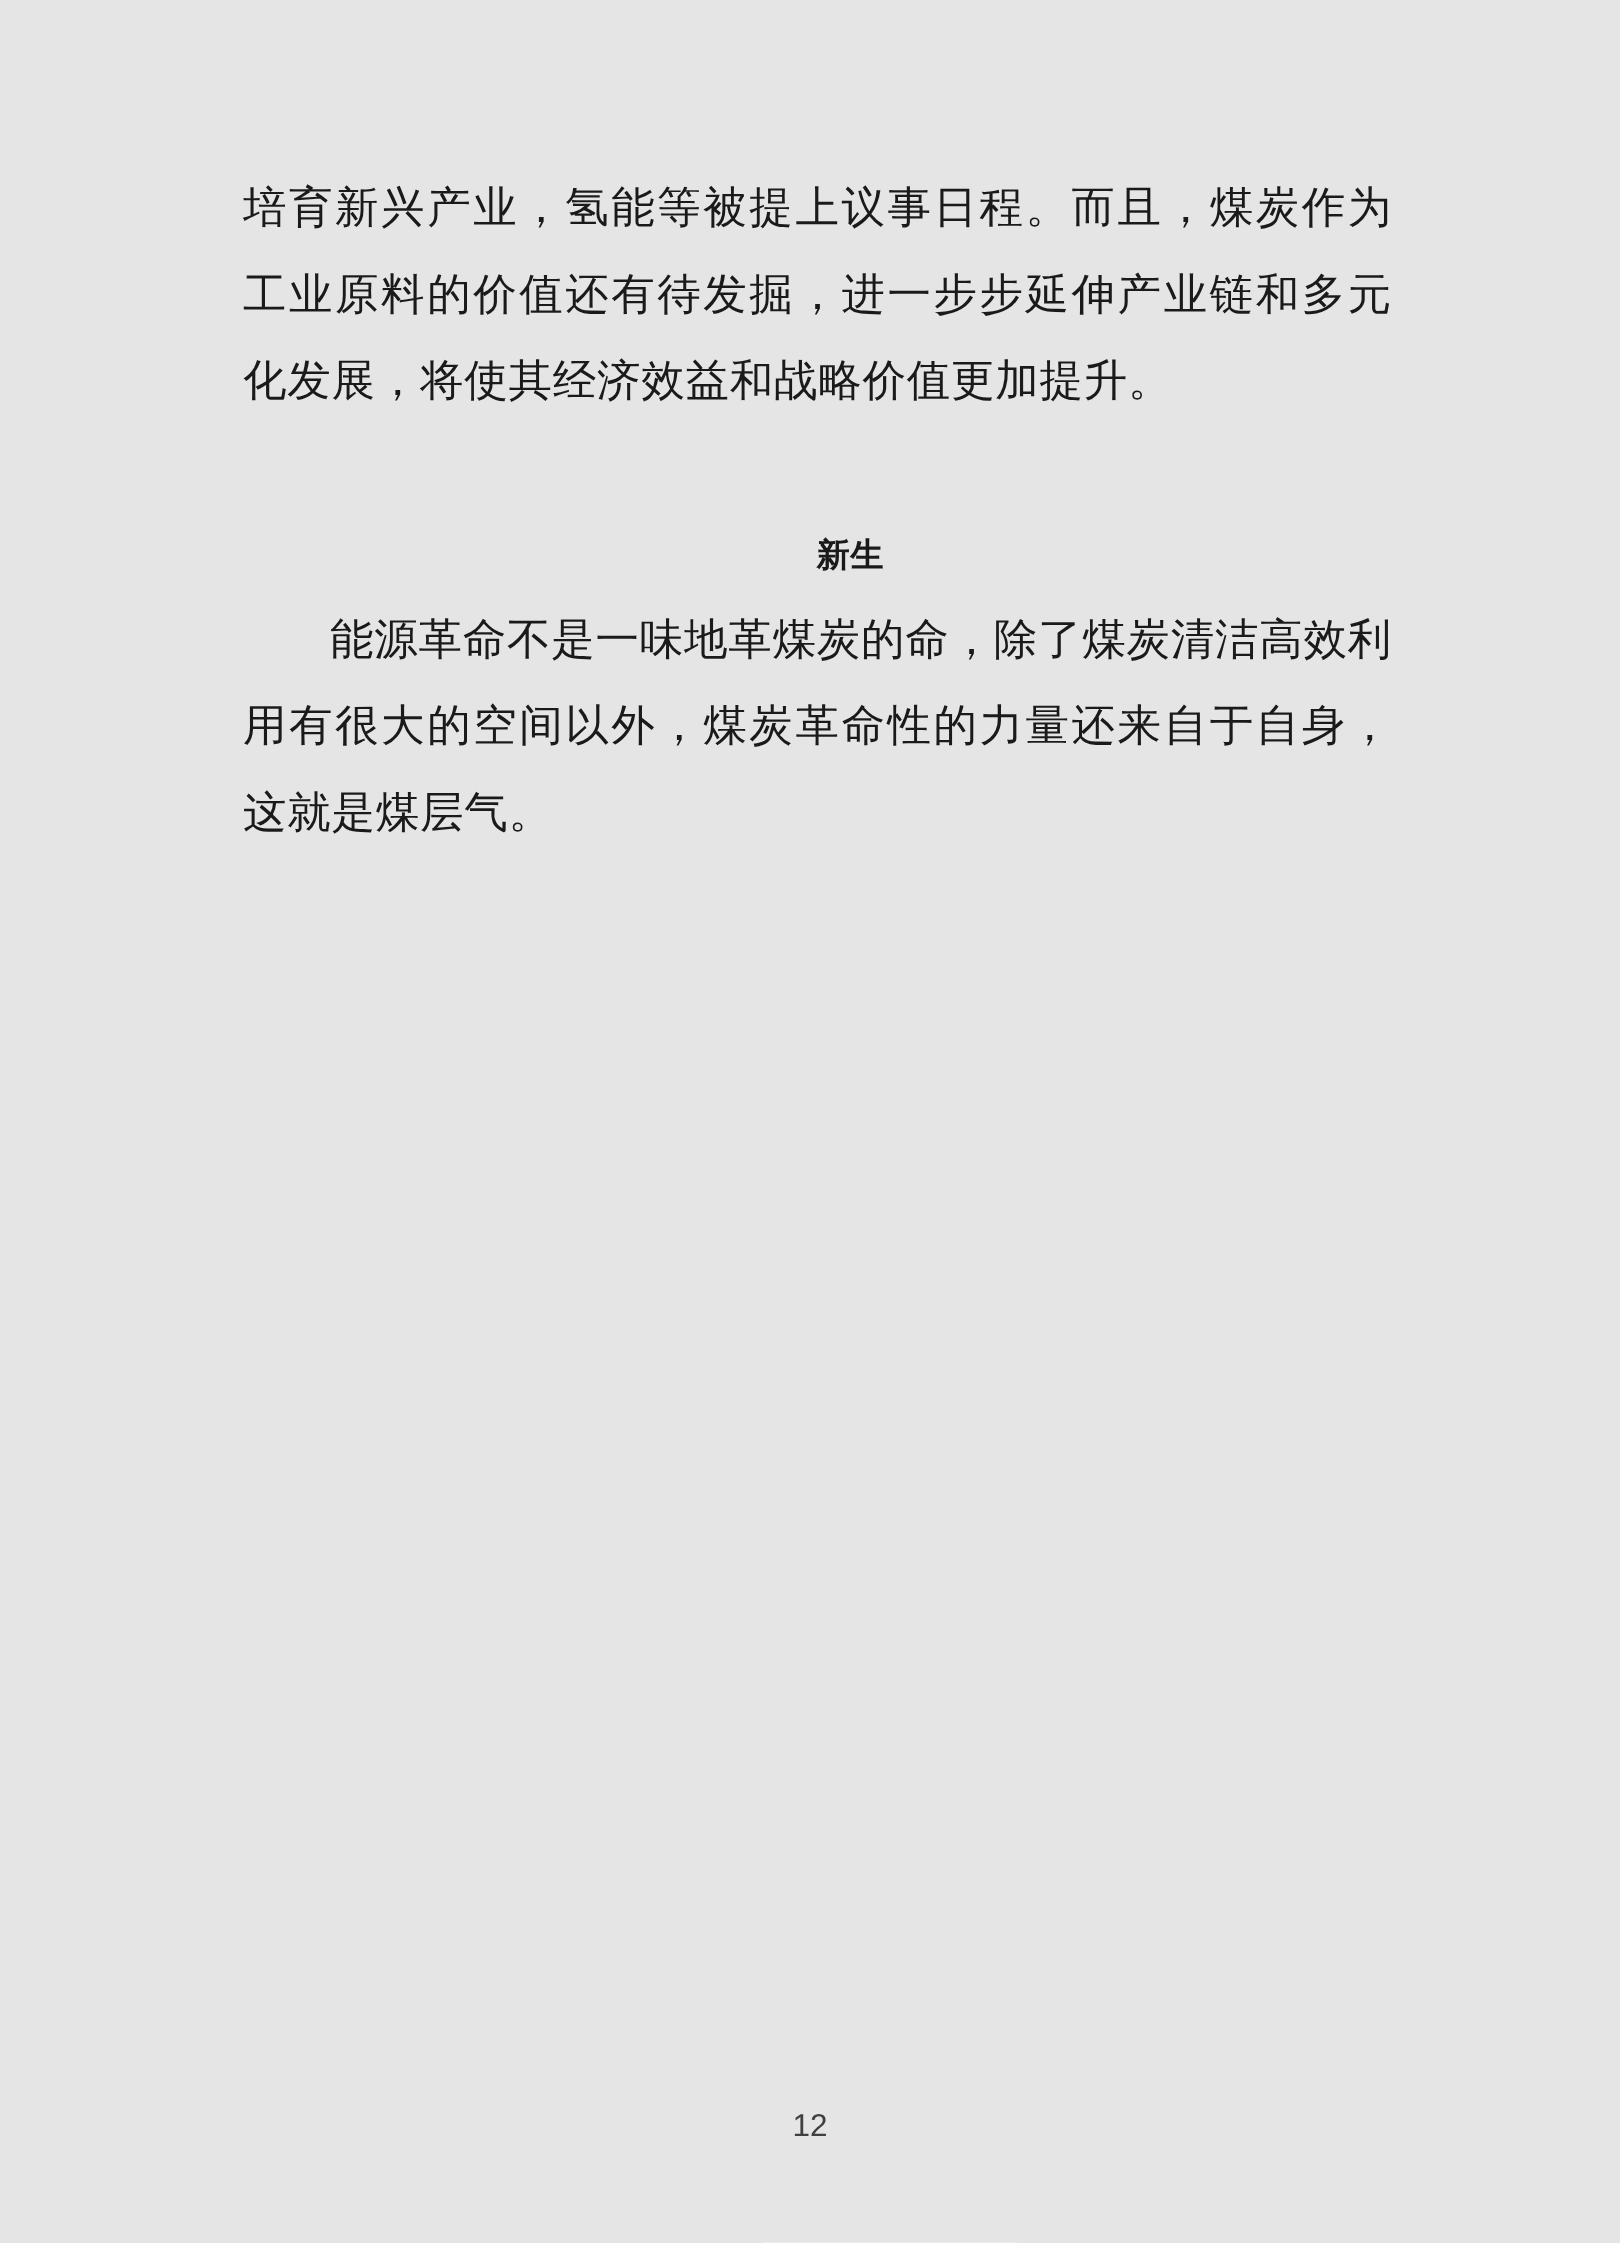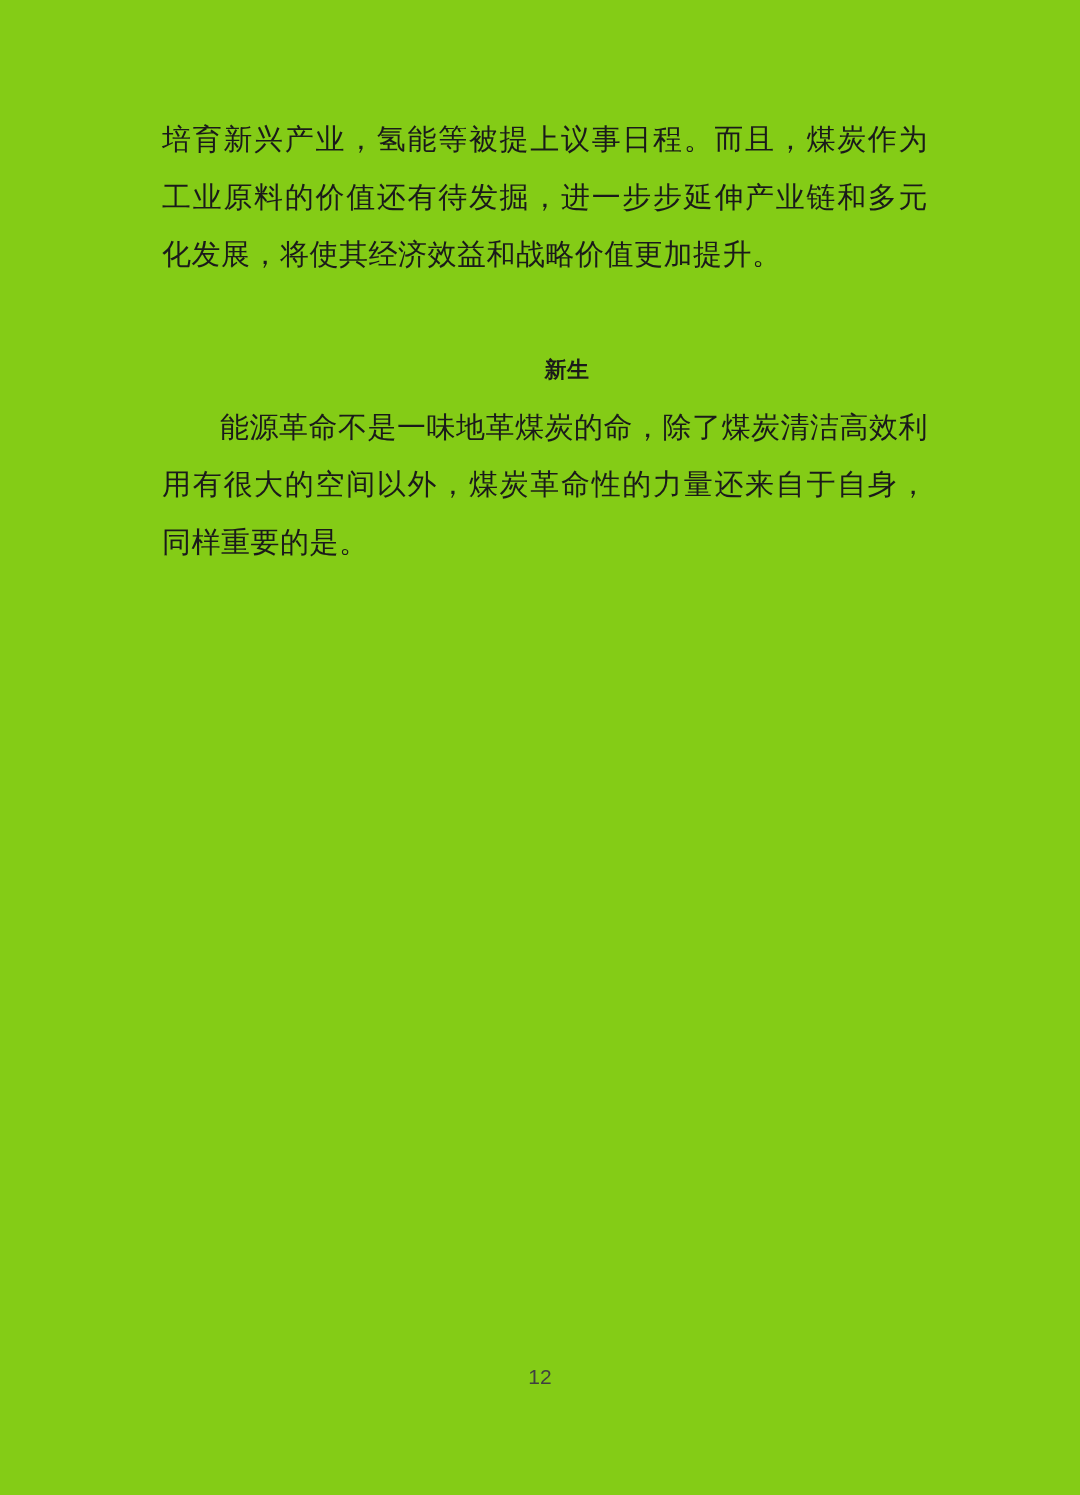--- a/index.html
+++ b/index.html
@@ -10,21 +10,21 @@
     width: 1080px;
     height: 1495px;
     background: #ffffff;
     font-family: "Liberation Sans", sans-serif;
     position: relative;
     overflow: hidden;
   }
   .page {
     position: absolute;
     inset: 0;
-    background: #84cc16;
+    background: #e5e5e5;
   }
   .content {
     position: absolute;
     left: 162px;
     top: 111px;
     width: 766px;
     color: #1a1a1a;
     font-size: 29px;
     line-height: 57.5px;
     text-align: justify;
@@ -43,34 +43,34 @@
     margin: 57.5px 0 0 0;
     padding: 0;
     font-size: 22px;
     line-height: 57.5px;
     font-weight: 700;
     text-indent: 2em;
     text-align: center;
   }
   .footer {
     position: absolute;
-    top: 1363px;
+    top: 1404px;
     left: 0;
     width: 1080px;
     text-align: center;
     font-size: 21px;
     line-height: 28px;
     color: #404040;
   }
 </style>
 </head>
 <body>
 
 <div class="page">
   <div class="content">
     <p class="para first">培育新兴产业，氢能等被提上议事日程。而且，煤炭作为工业原料的价值还有待发掘，进一步步延伸产业链和多元化发展，将使其经济效益和战略价值更加提升。</p>
     <h2 class="heading">新生</h2>
-    <p class="para">能源革命不是一味地革煤炭的命，除了煤炭清洁高效利用有很大的空间以外，煤炭革命性的力量还来自于自身，同样重要的是。</p>
+    <p class="para">能源革命不是一味地革煤炭的命，除了煤炭清洁高效利用有很大的空间以外，煤炭革命性的力量还来自于自身，这就是煤层气。</p>
   </div>
   <div class="footer">
     <span>12</span>
   </div>
 </div>
 
 </body></html>

